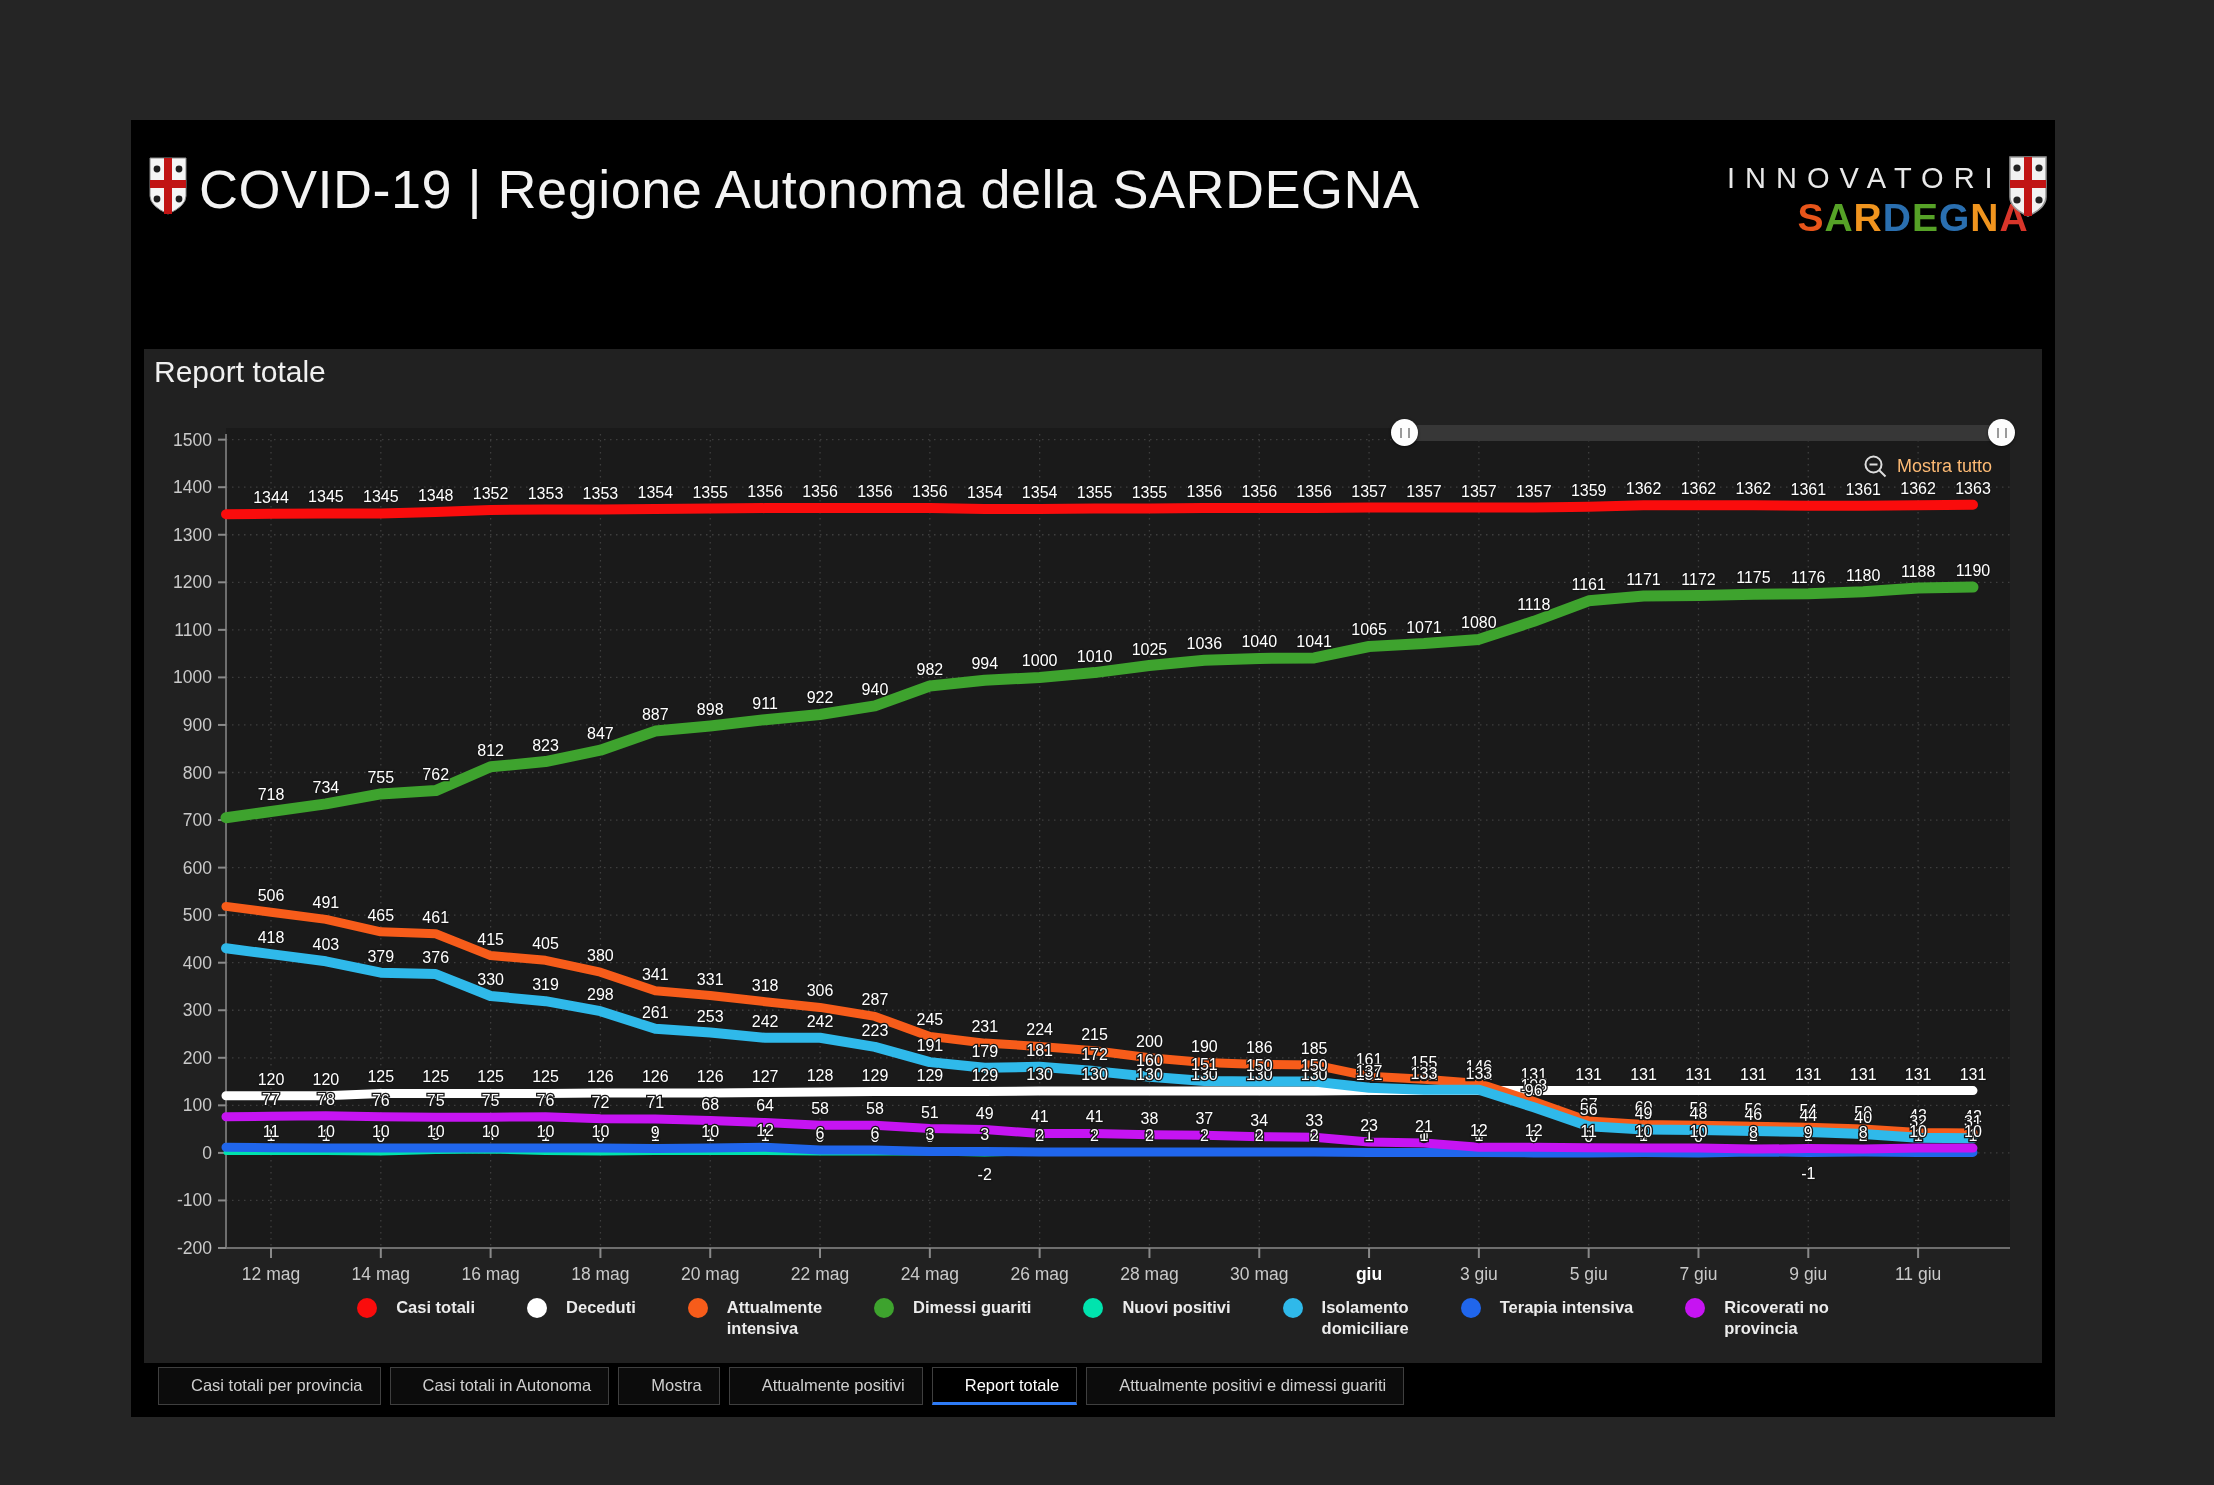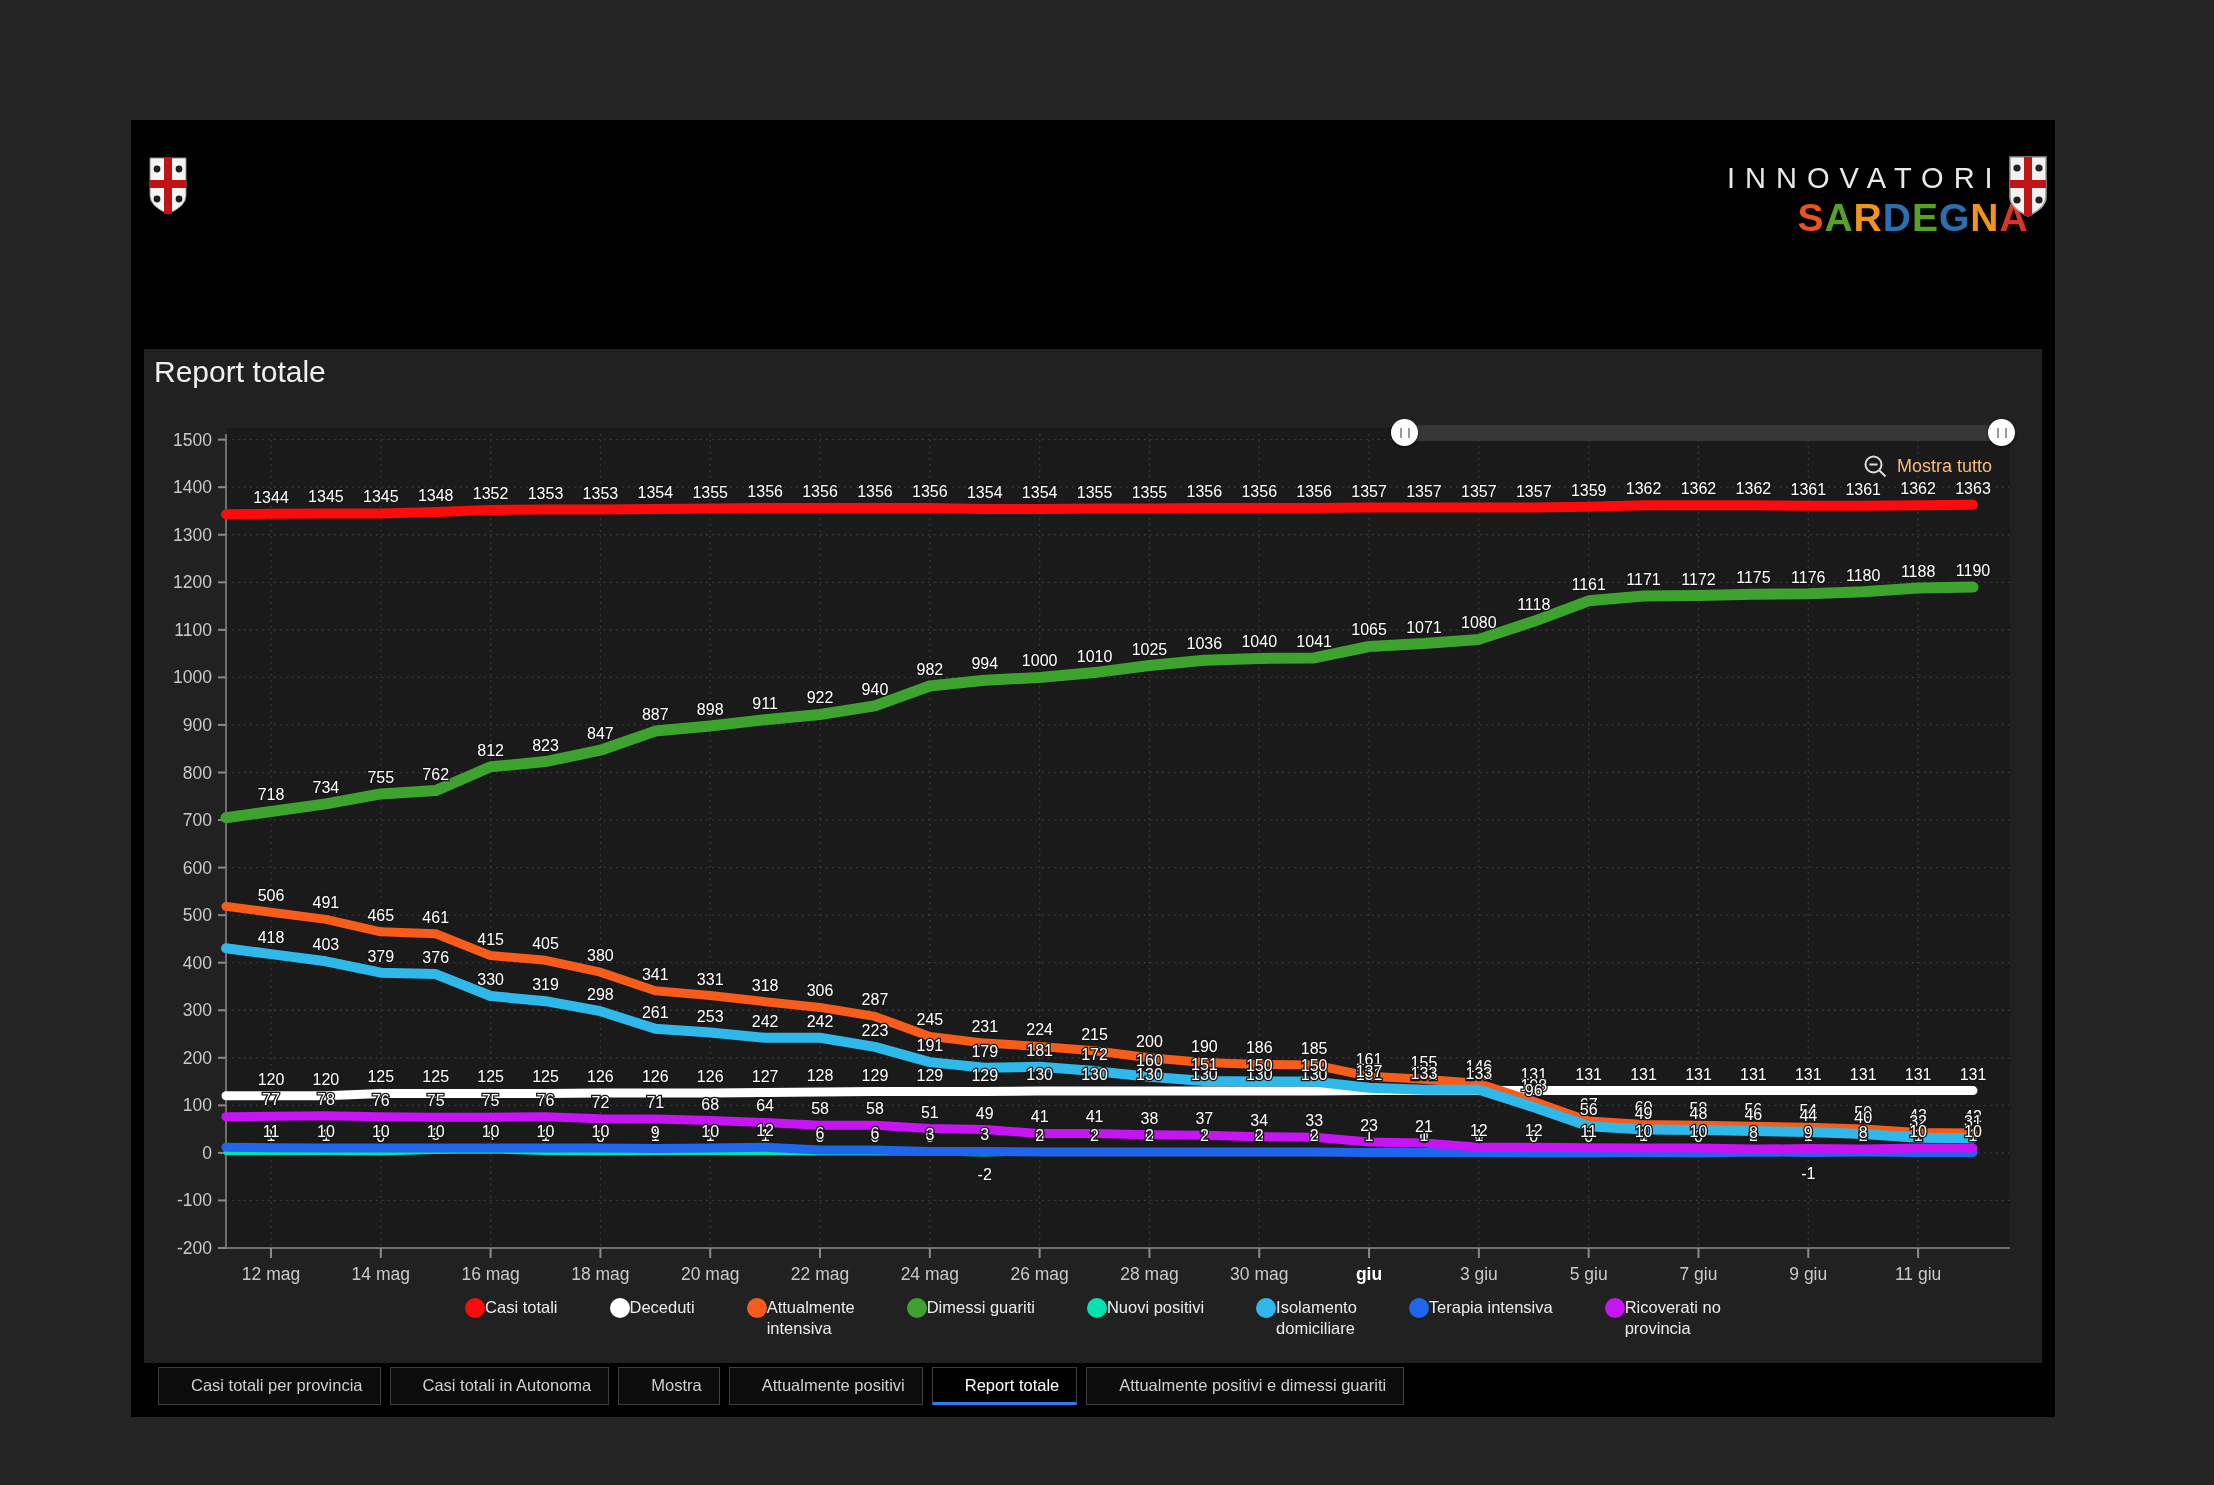--- a/index.html
+++ b/index.html
@@ -28,21 +28,21 @@
   .chart text{font-family:"Liberation Sans",sans-serif;}
   .grid{stroke:#3e3e3e;stroke-dasharray:1.5 4.5;stroke-width:1.3;fill:none;}
   .axisline{stroke:#6e6e6e;stroke-width:2;}
   .tick{stroke:#8a8a8a;stroke-width:2;}
   .ytickl{fill:#c9c9c9;font-size:17.5px;text-anchor:end;}
   .xtickl{fill:#c9c9c9;font-size:17.5px;text-anchor:middle;}
   .xtickl.bold{fill:#fff;font-weight:700;}
   .dl{font-size:16px;fill:#fff;stroke:#161616;stroke-width:2.6px;paint-order:stroke;text-anchor:middle;}
   
   .legend{left:0;top:948px;width:1898px;display:flex;justify-content:center;gap:52px;}
-  .leg-item{display:flex;align-items:flex-start;gap:0;}
+  .leg-item{display:flex;align-items:flex-start;gap:19px;font-weight:bold;}
   .leg-dot{width:20px;height:20px;border-radius:50%;flex:none;margin-top:1px;}
   .leg-txt{color:#ececec;font-size:16.5px;line-height:21px;}
   
   .tabbar{left:27px;top:1247px;display:flex;gap:9px;z-index:3;}
   .tab{background:#0c0c0c;border:1px solid #3f3f3f;color:#cfcfcf;font-size:16.5px;
        padding:8px 17px 9px 32px;white-space:nowrap;cursor:pointer;}
   .tab.active{background:#000;color:#fff;border-bottom:3px solid #2e7bf6;padding-bottom:6px;}
 </style>
 </head>
 <body>
@@ -51,20 +51,21 @@
 
   <svg class="abs hdr-flag" viewBox="0 0 44 60">
     <path d="M4 2 h36 v38 q0 10 -18 18 q-18 -8 -18 -18 Z" fill="#f5f5f5" stroke="#888" stroke-width="1"></path>
     <rect x="18" y="2" width="8" height="56" fill="#c11414"></rect>
     <rect x="4" y="24" width="36" height="8" fill="#c11414"></rect>
     <circle cx="11" cy="13" r="3.4" fill="#1d1d1d"></circle>
     <circle cx="33" cy="13" r="3.4" fill="#1d1d1d"></circle>
     <circle cx="11" cy="43" r="3.4" fill="#1d1d1d"></circle>
     <circle cx="33" cy="43" r="3.4" fill="#1d1d1d"></circle>
   </svg>
+  <div class="abs hdr-title">COVID-19 | Regione Autonoma della SARDEGNA</div>
 
   <div class="abs logo-top">INNOVATORI</div>
   <div class="abs logo-bottom"><span style="color: rgb(232, 85, 26);">S</span><span style="color: rgb(86, 162, 39);">A</span><span style="color: rgb(240, 148, 30);">R</span><span style="color: rgb(42, 111, 176);">D</span><span style="color: rgb(86, 162, 39);">E</span><span style="color: rgb(42, 111, 176);">G</span><span style="color: rgb(240, 148, 30);">N</span><span style="color: rgb(216, 53, 42);">A</span></div>
   <svg class="abs crest" viewBox="0 0 46 64">
     <path d="M5 3 h36 v40 q0 11 -18 19 q-18 -8 -18 -19 Z" fill="#f2f2f2" stroke="#999" stroke-width="1.5"></path>
     <rect x="19" y="3" width="8" height="59" fill="#c11414"></rect>
     <rect x="5" y="26" width="36" height="8" fill="#c11414"></rect>
     <circle cx="12" cy="14" r="3.6" fill="#222"></circle>
     <circle cx="34" cy="14" r="3.6" fill="#222"></circle>
     <circle cx="12" cy="46" r="3.6" fill="#222"></circle>

